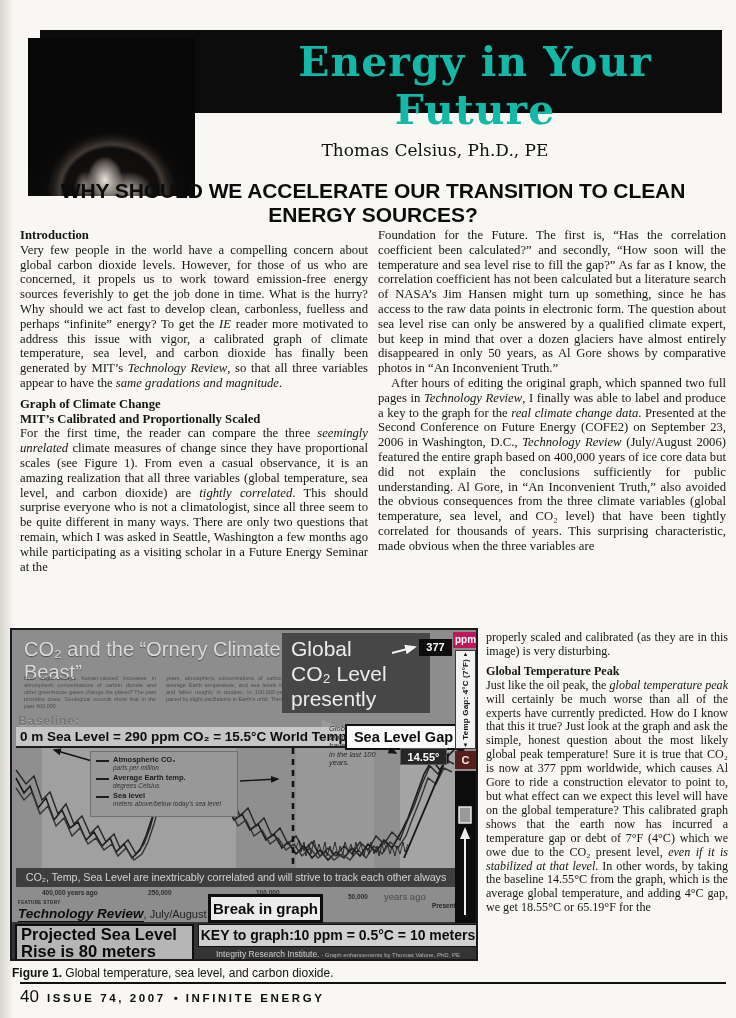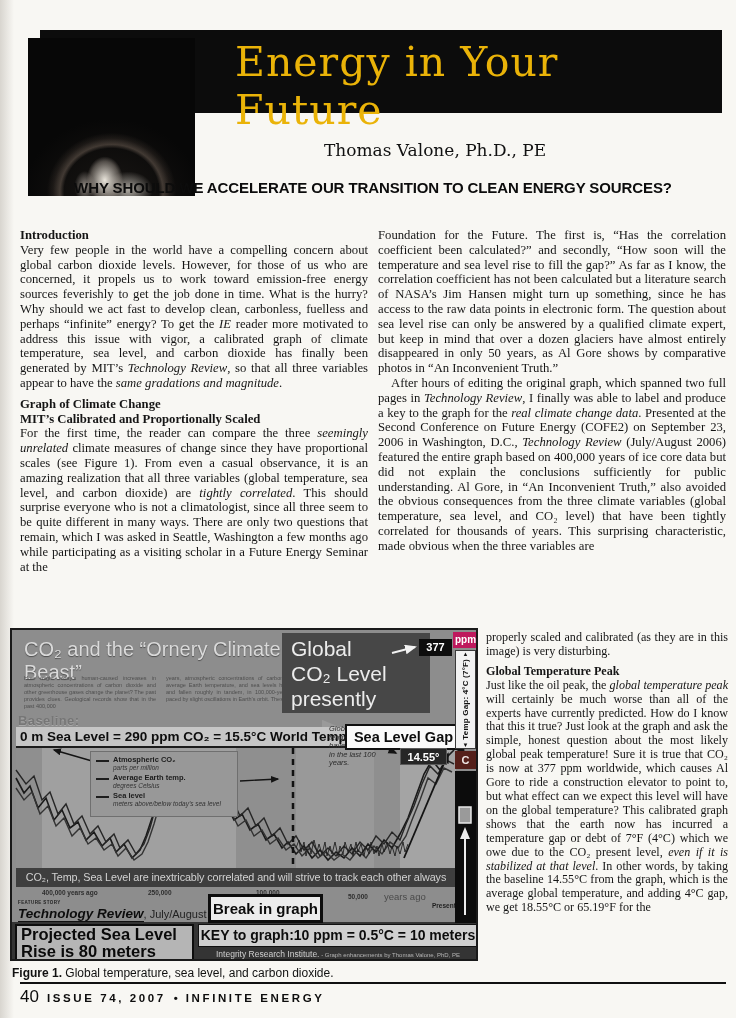--- a/index.html
+++ b/index.html
@@ -3,34 +3,34 @@
 <meta charset="utf-8">
 <style>
   html,body{margin:0;padding:0;background:#dddbd6;}
   .page{position:relative;width:736px;height:1018px;background:#f8f7f3;overflow:hidden;
         font-family:"Liberation Serif", serif;color:#151515;}
   .page::before{content:"";position:absolute;left:0;top:0;width:14px;height:100%;
         background:linear-gradient(90deg,#d8d5cf,rgba(248,247,243,0));pointer-events:none;}
 
   
   .band{position:absolute;left:40px;top:30px;width:682px;height:83px;background:#0c0c0c;}
-  .band-title{position:absolute;left:195px;top:8px;width:480px;text-align:left;
-        font-family:"DejaVu Serif", serif;font-weight:normal;font-size:41px;color:#eab308;letter-spacing:1px;}
+  .band-title{position:absolute;left:195px;top:8px;width:480px;text-align:center;
+        font-family:"DejaVu Serif", serif;font-weight:bold;font-size:41px;color:#14b8a6;letter-spacing:1px;}
   .hdr-img{position:absolute;left:28px;top:38px;width:167px;height:158px;
     background:
       radial-gradient(ellipse 26px 34px at 46% 90%, rgba(245,240,230,.95), rgba(180,170,160,.4) 55%, transparent 70%),
       radial-gradient(ellipse 38px 28px at 60% 96%, rgba(225,220,210,.75), transparent 65%),
       radial-gradient(ellipse 16px 24px at 34% 94%, rgba(215,205,195,.65), transparent 65%),
       radial-gradient(ellipse 86px 78px at 50% 97%, transparent 55%, rgba(150,130,115,.38) 60%, rgba(95,80,70,.2) 68%, transparent 75%),
       radial-gradient(ellipse 125px 112px at 50% 102%, rgba(70,60,52,.3), transparent 72%),
       #070707;}
   .author{position:absolute;left:195px;top:140px;width:480px;text-align:center;
         font-family:"DejaVu Serif", serif;font-size:17px;color:#111;}
   .headline{position:absolute;left:20px;top:179px;width:706px;text-align:center;
-        font-family:"Liberation Sans", sans-serif;font-weight:bold;font-size:15px;letter-spacing:-.1px;color:#0c0c0c;}
+        font-family:"Liberation Sans", sans-serif;font-weight:bold;font-size:21px;letter-spacing:-.1px;color:#0c0c0c;}
 
   
   .col{position:absolute;font-size:12.7px;line-height:14.8px;text-align:justify;}
   .col p{margin:0;}
   .col .indent{text-indent:13px;}
   .sechead{font-weight:bold;text-align:left;}
   .gap6{height:6px;}
   .col-left{left:20px;top:228px;width:348px;}
   .col-rightA{left:378px;top:228px;width:348px;height:402px;overflow:hidden;}
   .col-narrow{left:486px;top:631px;width:242px;font-size:12.1px;line-height:13.9px;}
@@ -108,21 +108,21 @@
 </style>
 </head>
 <body>
 
 <div class="page">
 
   <div class="band">
     <div class="band-title">Energy in Your Future</div>
   </div>
   <div class="hdr-img"></div>
-  <div class="author">Thomas Valone, Ph.D., PE</div>
+  <div class="author">Thomas Celsius, Ph.D., PE</div>
   <div class="headline">WHY SHOULD WE ACCELERATE OUR TRANSITION TO CLEAN ENERGY SOURCES?</div>
 
   <div class="col col-left">
     <div class="sechead">Introduction</div>
     <p><span>Very few people in the world have a compelling concern about global carbon dioxide levels. However, for those of us who are concerned, it propels us to work toward emission-free energy sources feverishly to get the job done in time. What is the hurry? Why should we act fast to develop clean, carbonless, fuelless and perhaps “infinite” energy? To get the </span><i>IE</i><span> reader more motivated to address this issue with vigor, a calibrated graph of climate temperature, sea level, and carbon dioxide has finally been generated by MIT’s </span><i>Technology Review</i><span>, so that all three variables appear to have the </span><i>same gradations and magnitude</i><span>.</span></p>
     <div class="gap6"></div>
     <div class="sechead">Graph of Climate Change</div>
     <div class="sechead">MIT’s Calibrated and Proportionally Scaled</div>
     <p><span>For the first time, the reader can compare the three </span><i>seemingly unrelated</i><span> climate measures of change since they have proportional scales (see Figure 1). From even a casual observance, it is an amazing realization that all three variables (global temperature, sea level, and carbon dioxide) are </span><i>tightly correlated</i><span>. This should surprise everyone who is not a climatologist, since all three seem to be quite different in many ways. There are only two questions that remain, which I was asked in Seattle, Washington a few months ago while participating as a visiting scholar in a Future Energy Seminar at the</span></p>
   </div>

